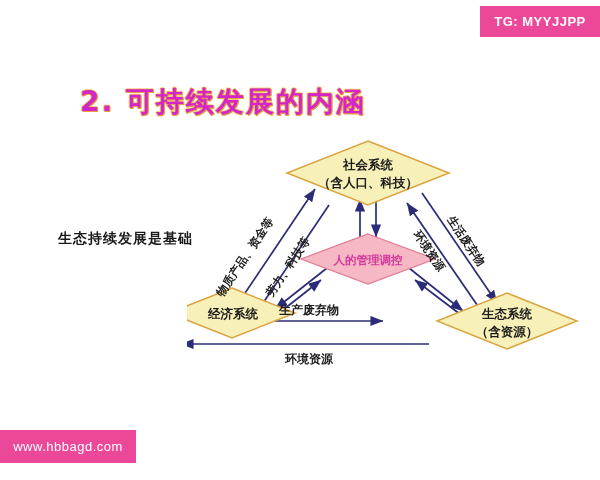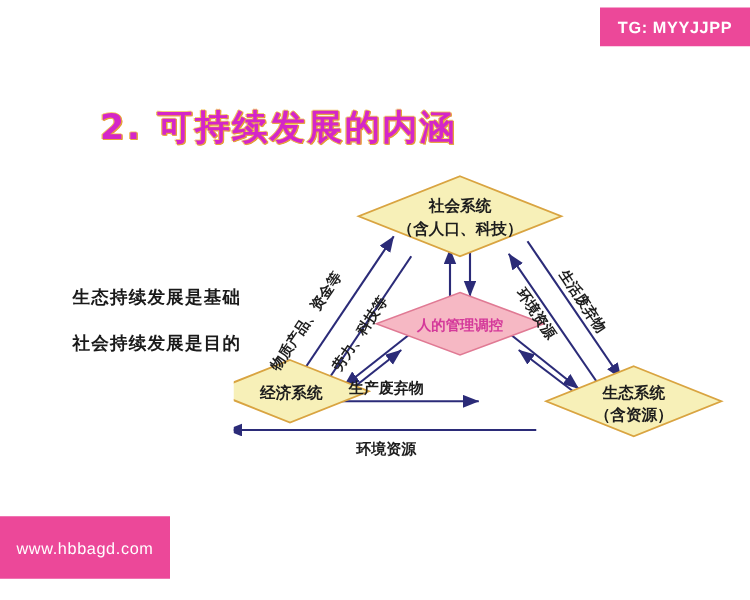--- a/index.html
+++ b/index.html
@@ -31,21 +31,21 @@
     top: 6px;
     width: 120px;
     height: 31px;
     font-size: 13px;
     font-weight: bold;
   }
   #wm-bottom {
     left: 0;
     bottom: 17px;
     width: 136px;
-    height: 50px;
+    height: 33px;
     font-size: 13px;
   }
 
   
   #page-title {
     position: absolute;
     left: 80px;
     top: 83px;
     font-family: "DejaVu Sans", sans-serif;
     font-size: 28px;
@@ -90,21 +90,20 @@
 <body>
 
 <div class="watermark" id="wm-top">TG: MYYJJPP</div>
 
 <div class="watermark" id="wm-bottom">www.hbbagd.com</div>
 
 <div id="page-title">2. 可持续发展的内涵</div>
 
 <div id="left-text">
   <div>生态持续发展是基础</div>
-  <div>社会持续发展是目的</div>
 </div>
 
 <div id="diagram">
 <svg width="400" height="245" viewBox="0 0 400 245" xmlns="http://www.w3.org/2000/svg">
   <defs>
     <marker id="ah" markerWidth="9" markerHeight="9" refX="7.4" refY="3" orient="auto">
       <path d="M0,0 L7.6,3 L0,6 z" fill="#2b2b78"></path>
     </marker>
   </defs>
 

